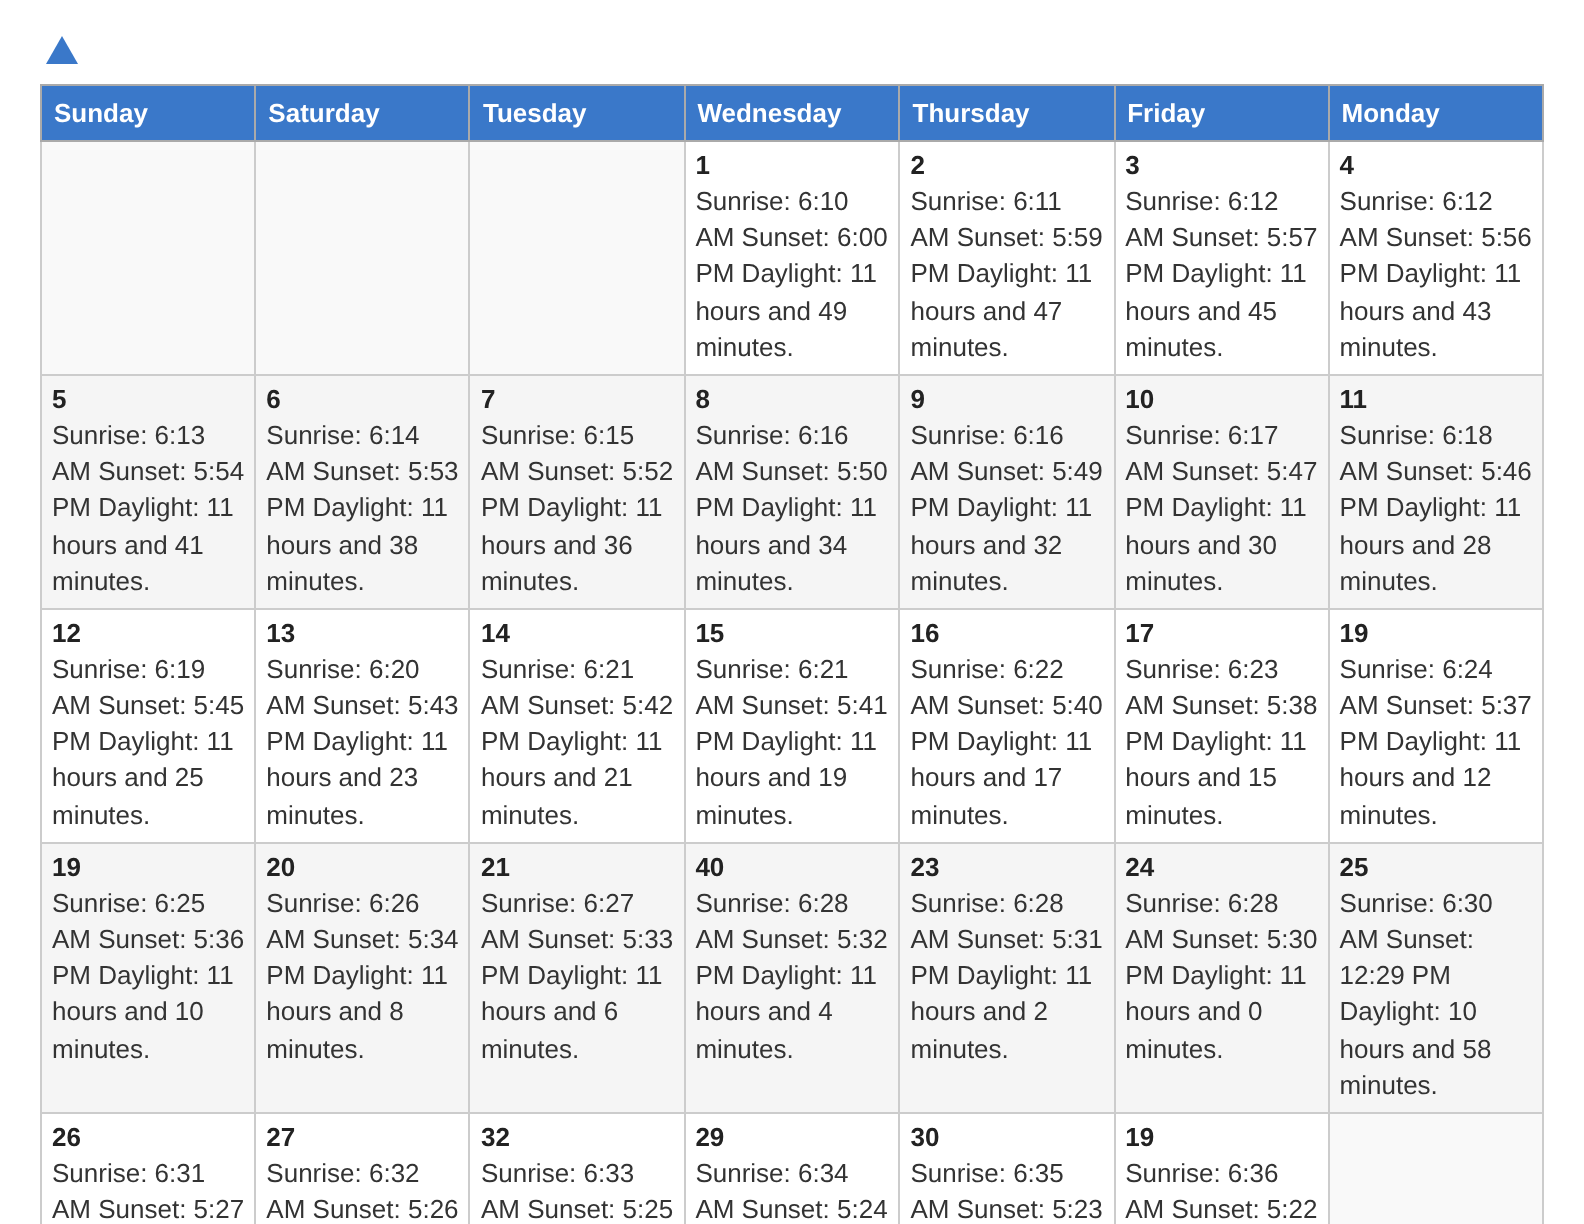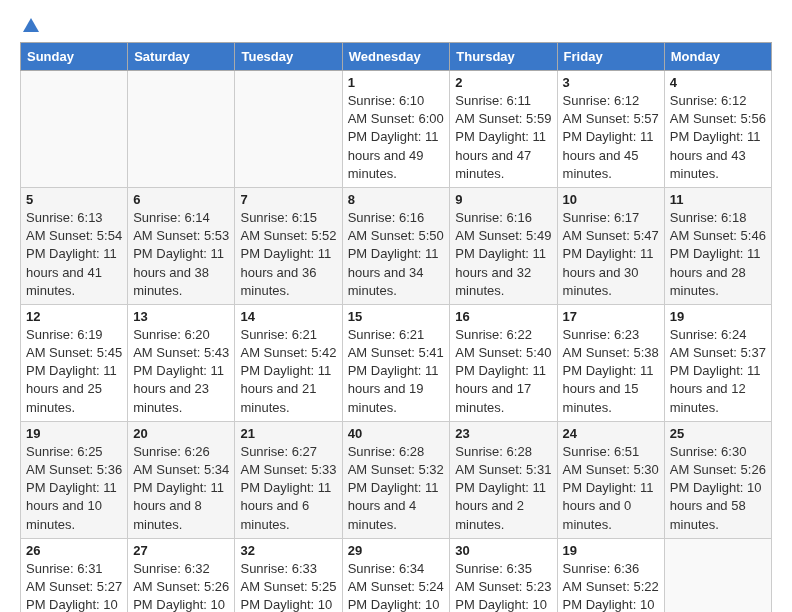--- a/index.html
+++ b/index.html
@@ -291,29 +291,29 @@
         </td>
         <td>
           <div class="day-num">23</div>
           <div class="day-info">Sunrise: 6:28 AM
 Sunset: 5:31 PM
 Daylight: 11 hours
 and 2 minutes.</div>
         </td>
         <td>
           <div class="day-num">24</div>
-          <div class="day-info">Sunrise: 6:51 AM
+          <div class="day-info">Sunrise: 6:28 AM
 Sunset: 5:30 PM
 Daylight: 11 hours
 and 0 minutes.</div>
         </td>
         <td>
           <div class="day-num">25</div>
           <div class="day-info">Sunrise: 6:30 AM
-Sunset: 5:26 PM
+Sunset: 12:29 PM
 Daylight: 10 hours
 and 58 minutes.</div>
         </td>
       </tr>
       <tr>
         <td>
           <div class="day-num">26</div>
           <div class="day-info">Sunrise: 6:31 AM
 Sunset: 5:27 PM
 Daylight: 10 hours

